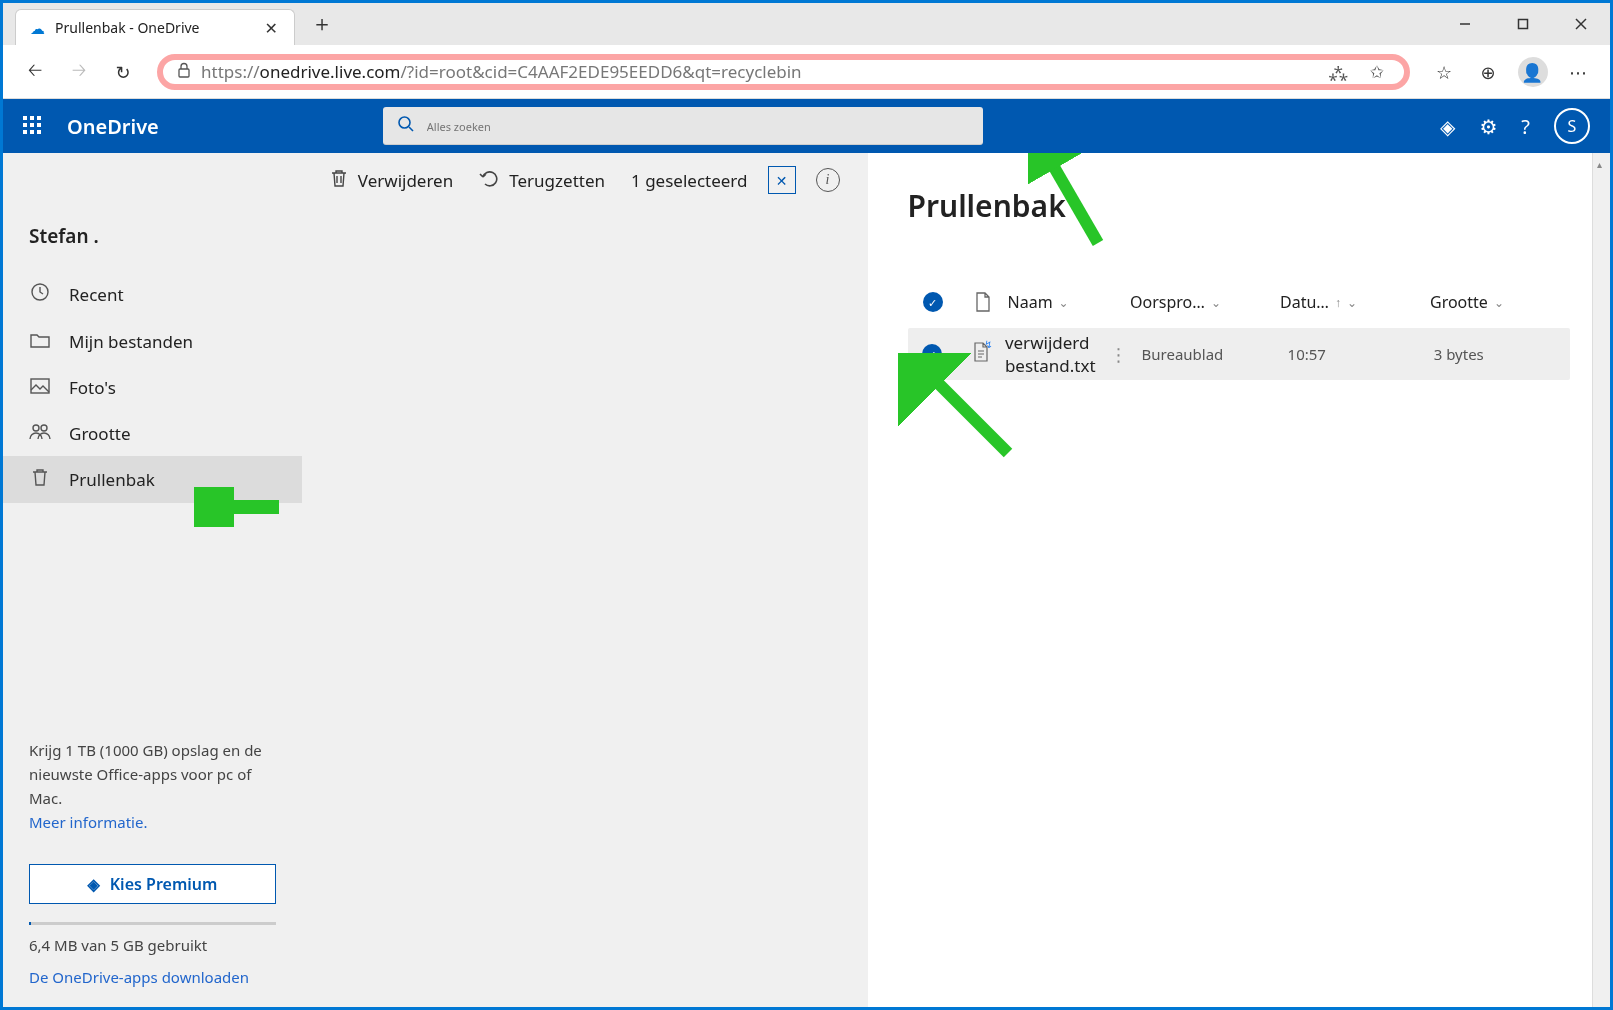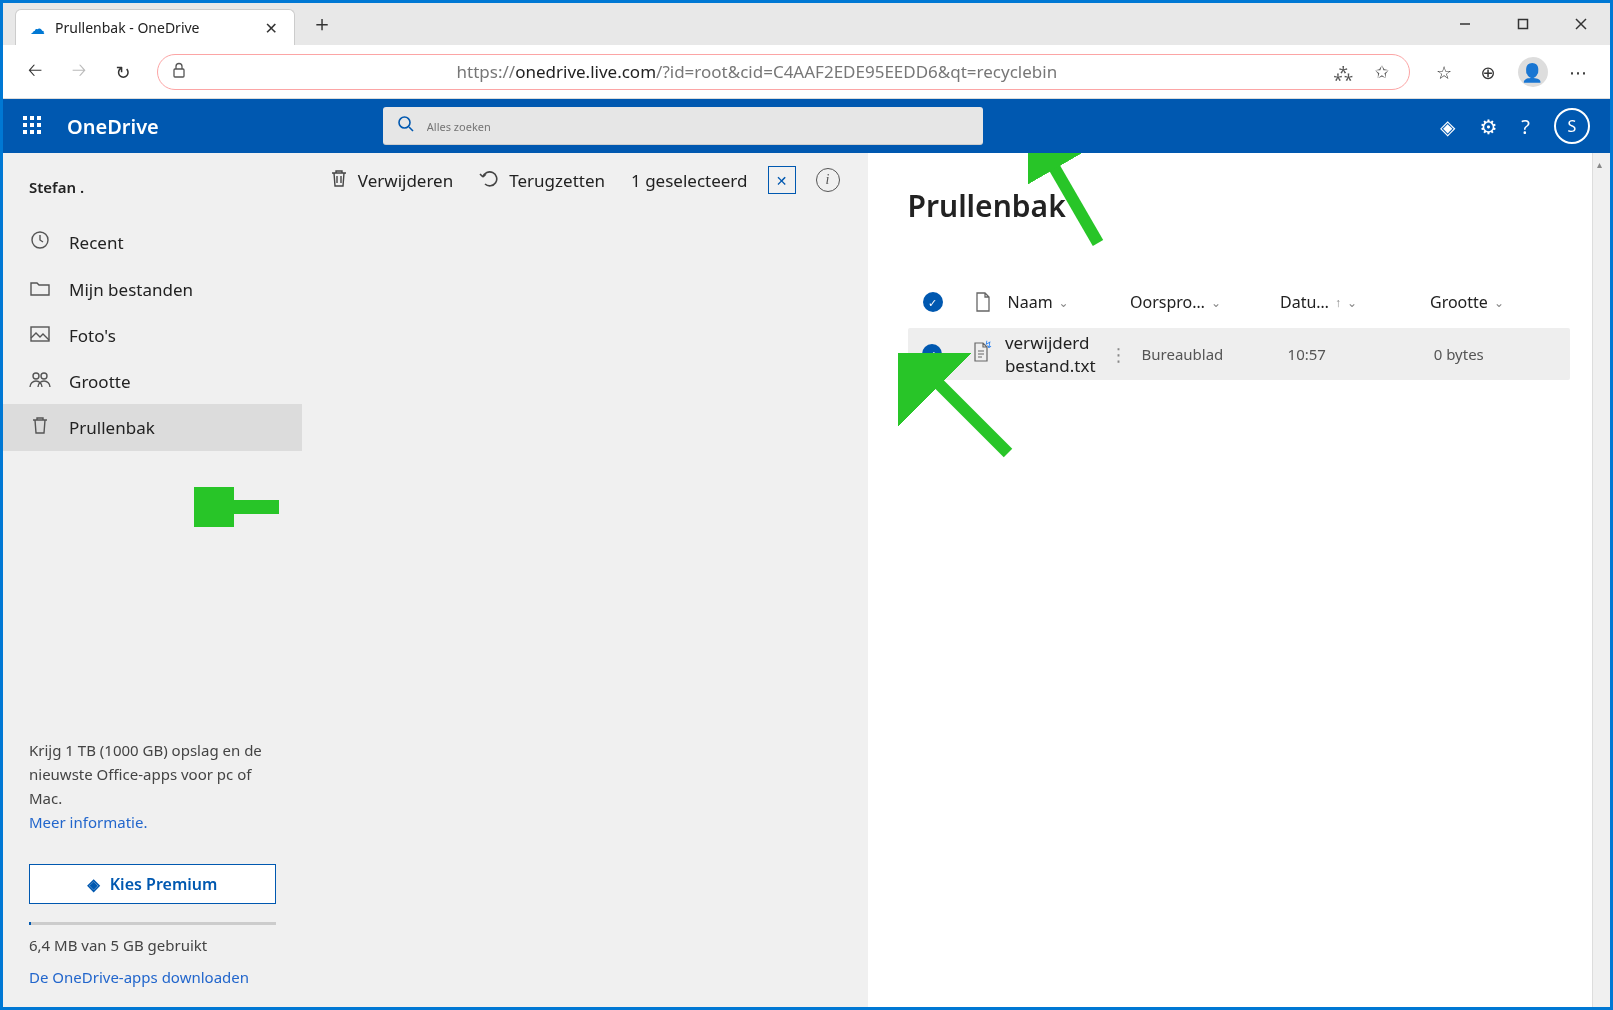--- a/index.html
+++ b/index.html
@@ -13,21 +13,21 @@
   .tab-title { font-size: 14px; color: #222; flex: 1; }
   .tab-close { font-size: 16px; color: #333; padding: 2px 4px; cursor: pointer; }
   .newtab { font-size: 22px; color: #333; margin-left: 10px; padding: 6px; cursor: pointer; }
   .winctrls { margin-left: auto; display: flex; }
   .winbtn { width: 58px; height: 42px; display: flex; align-items: center; justify-content: center; font-size: 14px; cursor: pointer; }
 
   
   .urlbar { height: 54px; background: #fff; border-bottom: 1px solid #ddd; display: flex; align-items: center; padding: 0 12px; gap: 4px; }
   .navbtn { width: 40px; height: 40px; display: flex; align-items: center; justify-content: center; color: #333; font-size: 18px; cursor: pointer; border-radius: 4px; }
   .navbtn.disabled { color: #bbb; cursor: default; }
-  .urlfield { flex: 1; height: 36px; border: 1px solid #fca5a5; border-radius: 18px; background: #fff; display: flex; align-items: center; padding: 0 14px; gap: 10px; margin: 0 10px; text-align: center; }
+  .urlfield { flex: 1; height: 36px; border: 6px solid #fca5a5; border-radius: 18px; background: #fff; display: flex; align-items: center; padding: 0 14px; gap: 10px; margin: 0 10px; }
   .urlfield .lock { font-size: 15px; color: #555; }
   .urltext { font-size: 17px; color: #777; flex: 1; }
   .urltext .domain { color: #222; }
   .urlicon { font-size: 17px; color: #555; padding: 0 6px; cursor: pointer; }
   .avatar { width: 30px; height: 30px; border-radius: 50%; background: #ddd; display: flex; align-items: center; justify-content: center; color: #888; font-size: 18px; margin: 0 6px; }
 
   
   .suitebar { height: 54px; background: #0058b0; display: flex; align-items: center; padding: 0 20px; gap: 24px; color: #fff; }
   .waffle { width: 20px; height: 20px; display: grid; grid-template-columns: repeat(3,4px); grid-template-rows: repeat(3,4px); gap: 3px; cursor: pointer; }
   .waffle span { background: #fff; }
@@ -35,21 +35,21 @@
   .search { flex: 0 0 600px; margin-left: 200px; height: 38px; background: #e6e6e6; border-radius: 3px; display: flex; align-items: center; padding: 0 14px; gap: 12px; box-shadow: inset 0 -1px 0 rgba(0,0,0,.1); }
   .search .sicon { color: #0058b0; font-size: 18px; }
   .search input { border: none; background: transparent; font-size: 11px; color: #b91c1c; flex: 1; outline: none; }
   .suite-right { margin-left: auto; display: flex; align-items: center; gap: 24px; }
   .suite-right .sicn { font-size: 20px; cursor: pointer; }
   .acct { width: 36px; height: 36px; border: 2px solid #fff; border-radius: 50%; display: flex; align-items: center; justify-content: center; font-size: 16px; cursor: pointer; }
 
   
   .body { flex: 1; display: flex; background: #f0f0f0; overflow: hidden; }
   .sidebar { width: 302px; background: #f0f0f0; display: flex; flex-direction: column; padding-top: 18px; }
-  .user { font-size: 15px; font-weight: 600; color: #222; padding: 6px 26px 22px; }
+  .user { font-size: 19px; font-weight: 600; color: #222; padding: 6px 26px 22px; margin-top: 46px; }
   .navitem { display: flex; align-items: center; gap: 18px; padding: 11px 26px; font-size: 17px; color: #222; cursor: pointer; }
   .navitem.active { background: #dcdcdc; }
   .navicon { width: 22px; text-align: center; color: #555; font-size: 18px; }
   .sbspacer { flex: 1; }
   .promo { padding: 20px 26px; font-size: 15px; color: #444; line-height: 1.6; border-top: 1px solid rgba(0,0,0,0); }
   .promo a { color: #2266cc; text-decoration: none; }
   .premium-btn { margin: 10px 26px 18px; border: 1px solid #0058b0; color: #0058b0; background: #fff; height: 40px; display: flex; align-items: center; justify-content: center; gap: 10px; font-size: 16px; font-weight: 600; cursor: pointer; }
   .usage { padding: 0 26px 12px; font-size: 15px; color: #444; }
   .usage-bar { height: 3px; background: #ccc; margin-bottom: 10px; position: relative; }
   .usage-bar::before { content: ""; position: absolute; left: 0; top: 0; height: 100%; width: 2px; background: #0058b0; }
@@ -303,21 +303,21 @@
               <span class="file-ic"><svg width="16" height="20" viewBox="0 0 16 20">
                   <path d="M2 1 h8 l4 4 v14 h-12 z M10 1 v4 h4 M5 9 h6 M5 12 h6 M5 15 h4" fill="none" stroke="#666" stroke-width="1.2"></path>
                 </svg></span>
             </div>
           <div class="cell c-name">
             <span class="filename">verwijderd bestand.txt</span>
           </div>
           <span class="hdots">⋮</span>
           <div class="cell c-orig cellval">Bureaublad</div>
           <div class="cell c-date cellval">10:57</div>
-          <div class="cell c-size cellval">0 bytes</div>
+          <div class="cell c-size cellval">3 bytes</div>
         </div>
 
         <div class="arrow" style="left:160px; top:-20px;">
           <svg width="90" height="120">
               <defs>
                 <marker id="ah1" markerWidth="10" markerHeight="10" refX="2" refY="5" orient="auto">
                   <path d="M0 0 L10 5 L0 10 z" fill="#28c528"></path>
                 </marker>
               </defs>
               <line x1="70" y1="110" x2="15" y2="15" stroke="#28c528" stroke-width="12" marker-end="url(#ah1)"></line>

